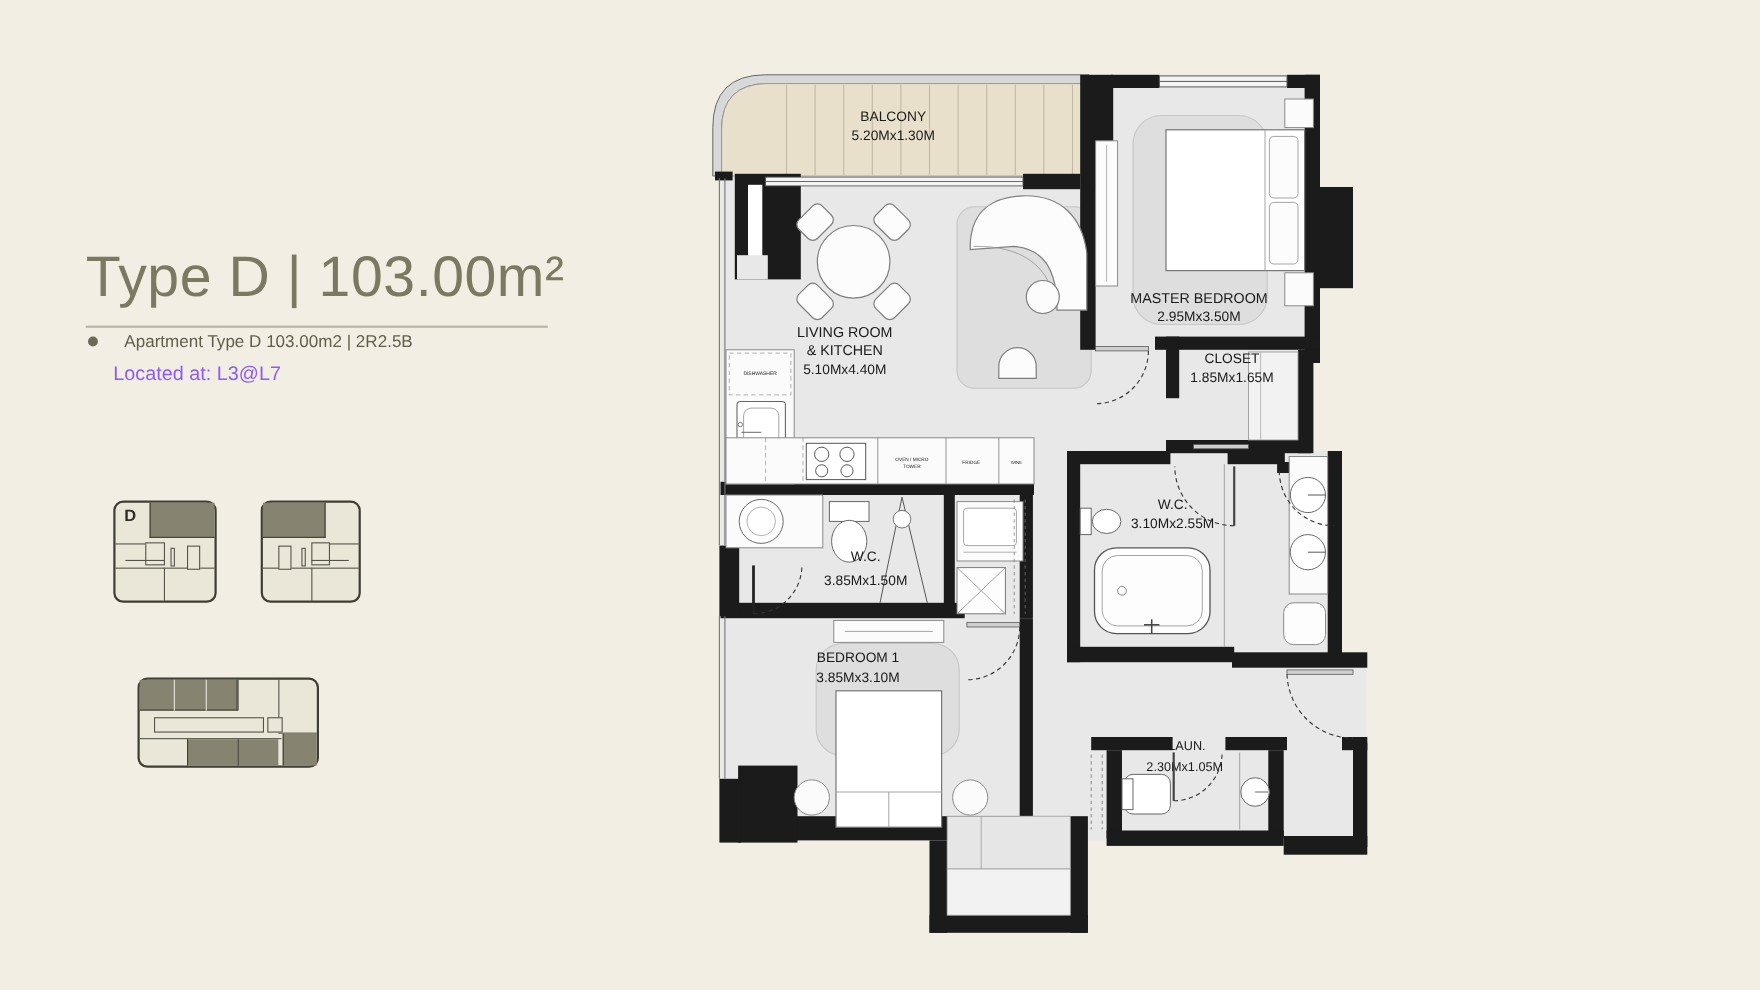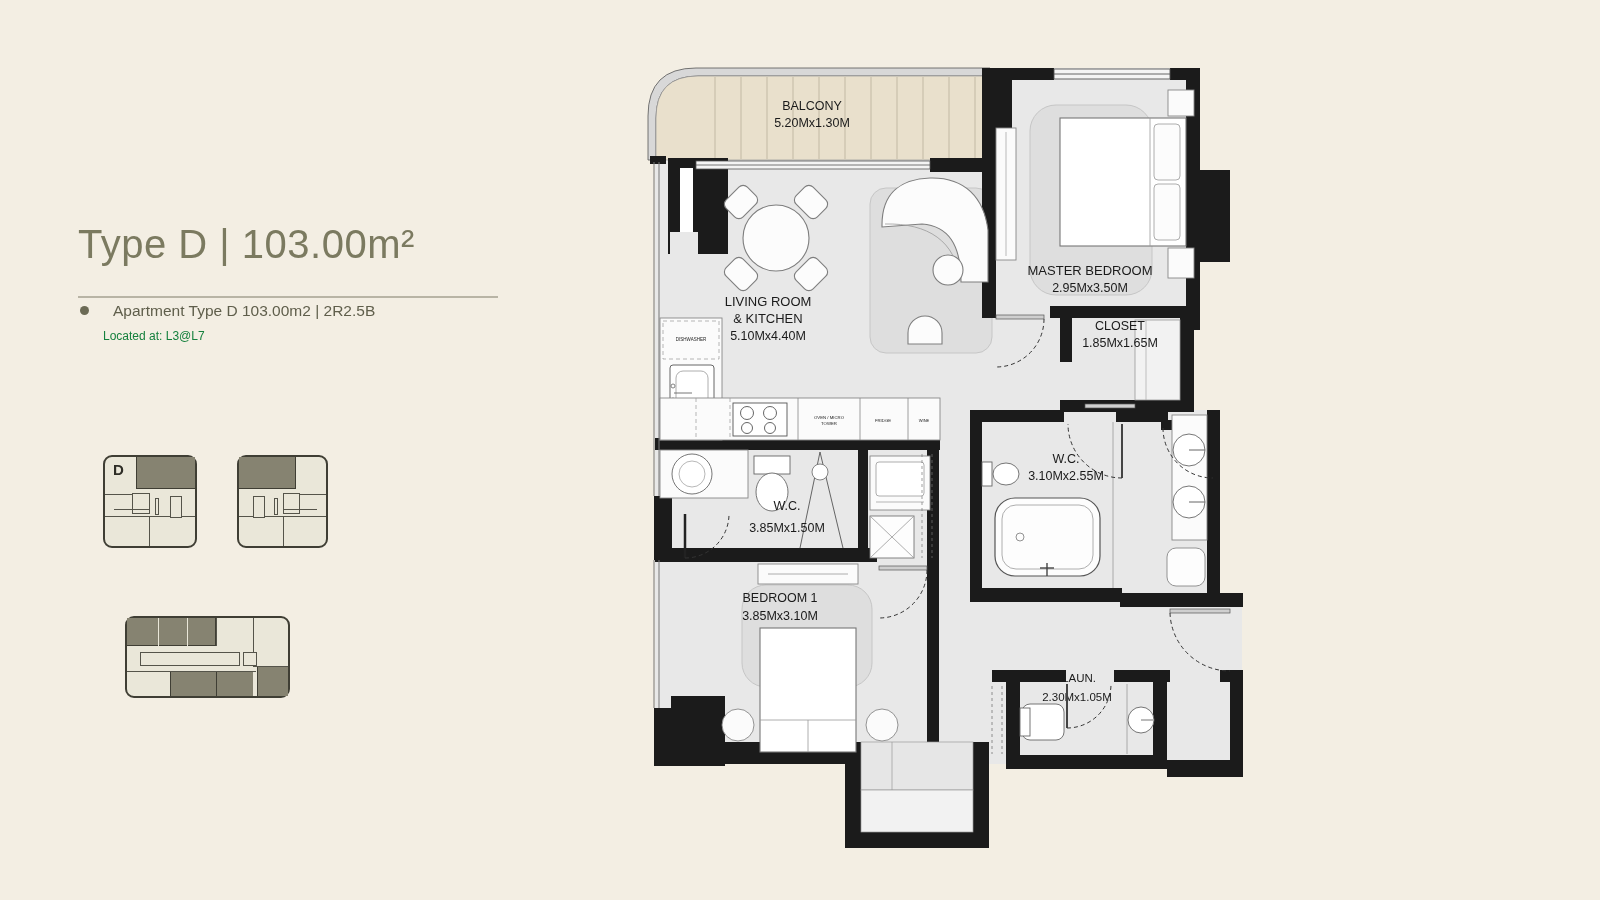--- a/index.html
+++ b/index.html
@@ -1,24 +1,24 @@
 <!DOCTYPE html>
 <html><head>
 <meta charset="utf-8">
 <style>
   html,body{margin:0;padding:0;}
   body{width:1600px;height:900px;overflow:hidden;background:#f3eee3;font-family:"Liberation Sans",sans-serif;}
   #stage{position:relative;width:1600px;height:900px;background:#f3eee3;}
   .abs{position:absolute;}
   
-  .title{left:78px;top:222px;font-size:40px;color:#7b7a60;letter-spacing:0.5px;}
+  .title{left:78px;top:222px;font-size:52px;color:#7b7a60;letter-spacing:0.5px;}
   .divider{left:78px;top:296px;width:420px;height:2px;background:#b8b4a5;}
   .bullet-dot{left:80px;top:306px;width:9px;height:9px;border-radius:50%;background:#6b6a55;}
   .detail-1{left:113px;top:302px;font-size:15.5px;color:#5f5e4b;}
-  .detail-2{left:103px;top:329px;font-size:12px;color:#15803d;}
+  .detail-2{left:103px;top:329px;font-size:18px;color:#8b5cf6;}
   
   .thumb{border:2.5px solid #3f3e34;border-radius:9px;background:#eae7d9;box-sizing:border-box;}
   .t1{left:103px;top:455px;width:94px;height:93px;}
   .t2{left:237px;top:455px;width:91px;height:93px;}
   .t3{left:125px;top:616px;width:165px;height:82px;}
   .kp{position:absolute;box-sizing:border-box;}
   .dark{background:#868371;}
   .ln{background:#55544a;}
   .unit-d{position:absolute;left:8px;top:4px;font-size:15px;font-weight:bold;color:#2e2d26;}
   .wbox{position:absolute;background:#eae7d9;border:1px solid #55544a;box-sizing:border-box;}

